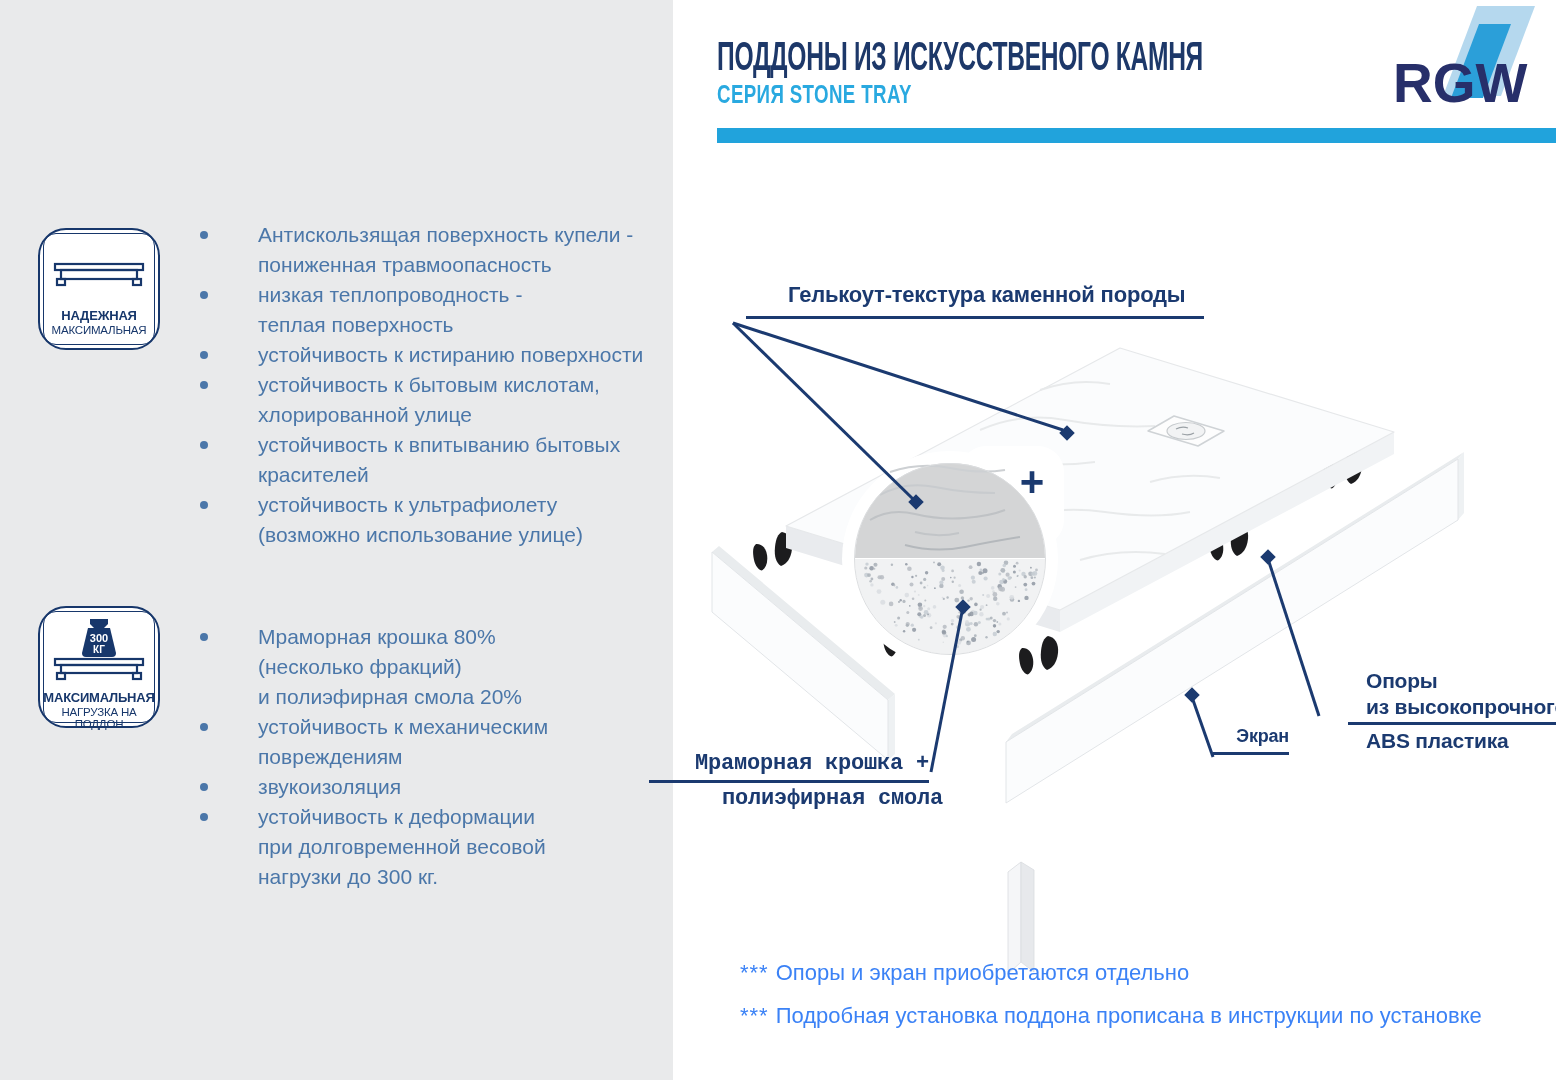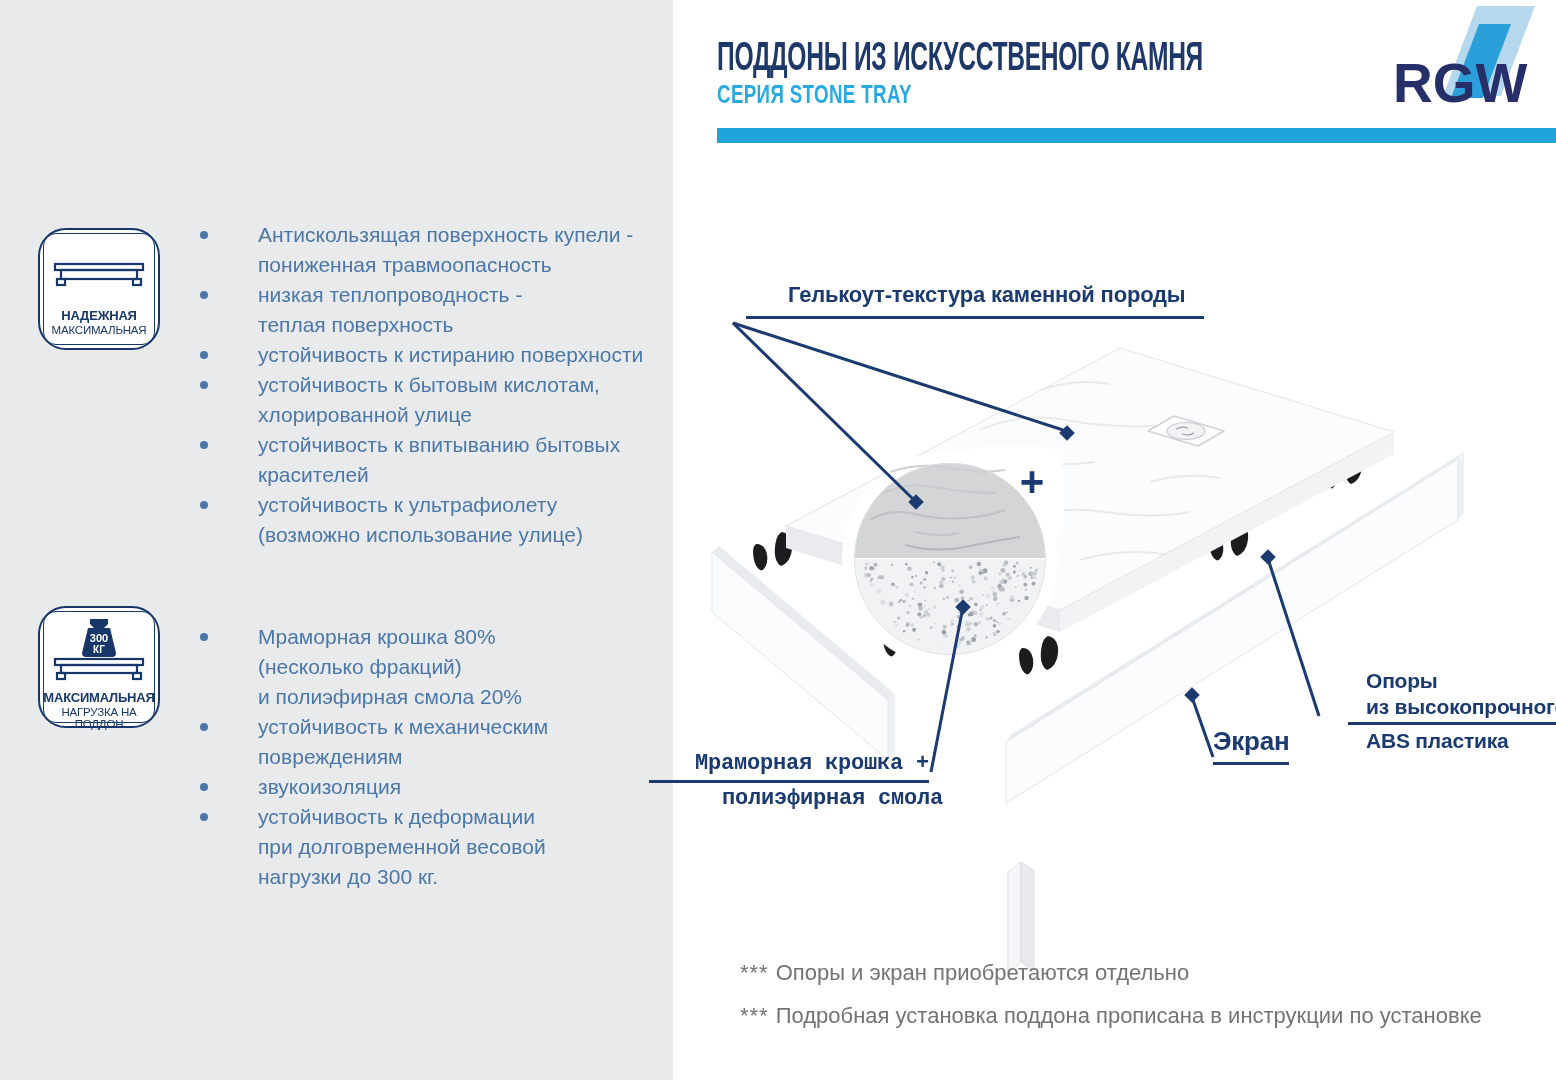--- a/index.html
+++ b/index.html
@@ -35,28 +35,28 @@
   .cyan-bar{position:absolute;left:717px;top:128px;width:839px;height:15px;background:#21a3dc;}
   .logo{position:absolute;left:1385px;top:4px;width:165px;height:115px;}
   
   .diagram-svg{position:absolute;left:0;top:0;width:1556px;height:1080px;pointer-events:none;z-index:1;}
   .callout{position:absolute;z-index:2;color:#1b3a70;font-weight:bold;font-size:21px;letter-spacing:-0.2px;}
   #label-gelcoat{left:746px;top:282px;width:458px;padding:0 0 8px 42px;border-bottom:3.5px solid #1b3a70;
          box-sizing:border-box;white-space:nowrap;font-size:22px;}
   #label-marble{left:649px;top:751px;width:280px;font-size:22px;font-family:Liberation Mono, monospace;}
   #label-marble .l1{text-align:right;padding-bottom:4px;border-bottom:3.5px solid #1b3a70;white-space:nowrap;}
   #label-marble .l2{padding-left:73px;margin-top:3px;white-space:nowrap;}
-  #label-screen{left:1213px;top:726px;width:76px;text-align:left;padding-bottom:5px;
-         border-bottom:3.5px solid #1b3a70;font-size:26px;}
+  #label-screen{left:1213px;top:726px;width:76px;text-align:right;padding-bottom:5px;
+         border-bottom:3.5px solid #1b3a70;font-size:18px;}
   #label-supports{left:1348px;top:668px;width:209px;font-size:21px;}
   #label-supports .l{padding-left:18px;white-space:nowrap;line-height:26px;}
   #label-supports .l-ul{border-bottom:3.5px solid #1b3a70;padding-bottom:2px;}
   #label-supports .l-last{margin-top:3px;}
   
-  .footnotes{position:absolute;left:740px;top:960px;width:780px;z-index:2;color:#737373;font-size:22px;}
+  .footnotes{position:absolute;left:740px;top:960px;width:780px;z-index:2;color:#3b82f6;font-size:22px;}
   .footnote{margin-bottom:17px;white-space:nowrap;}
   .footnote .stars{margin-right:7px;letter-spacing:1px;}
 </style>
 </head>
 <body>
 
 <div class="canvas">
 
   <div class="left-panel"></div>
 

